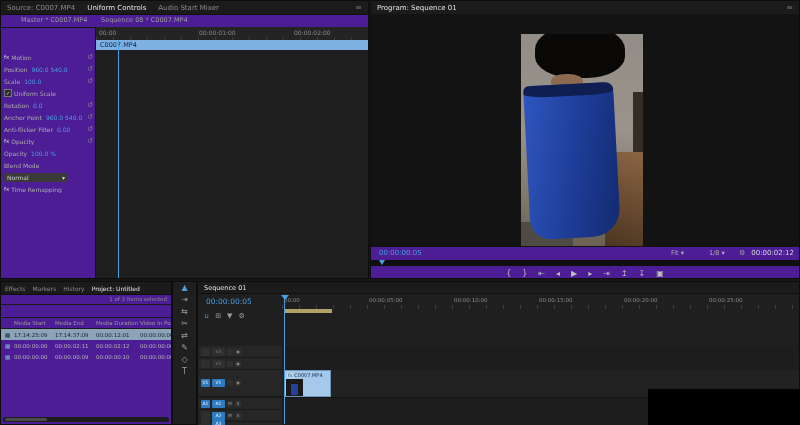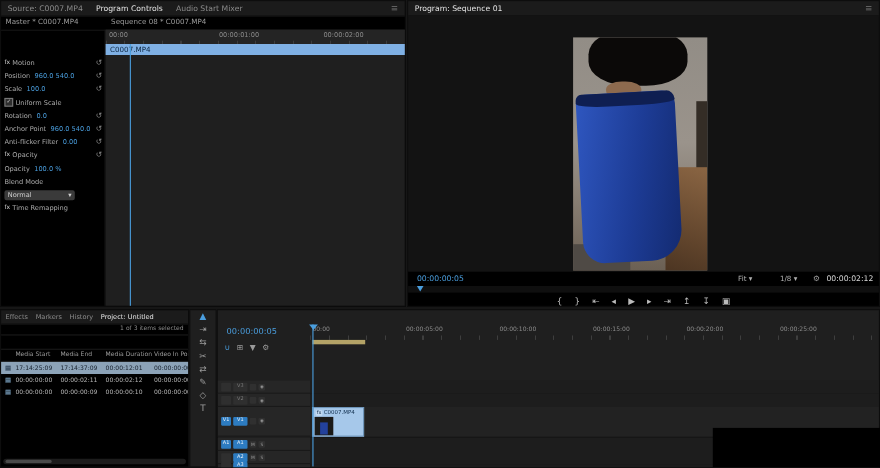--- a/index.html
+++ b/index.html
@@ -1,18 +1,18 @@
 <!DOCTYPE html>
 <html><head>
 <meta charset="utf-8">
 <style>
   html,body{margin:0;padding:0;background:#0b0b0b;overflow:hidden}
   #app{position:relative;width:800px;height:425px;background:#161616;
        font-family:"DejaVu Sans","Liberation Sans",sans-serif;color:#aaa;overflow:hidden}
-  .panel{position:absolute;background:#000000;box-sizing:border-box;border:1px solid #0d0d0d}
+  .panel{position:absolute;background:#4c1d95;box-sizing:border-box;border:1px solid #0d0d0d}
   .tabbar{display:flex;align-items:center;gap:12px;height:13px;background:#1b1b1b;
           padding:0 6px;border-bottom:1px solid #101010;font-size:7px;color:#8b8b8b;
           white-space:nowrap;overflow:hidden}
   .tab{cursor:default}
   .tab.active{color:#e4e4e4}
   .menu-glyph{margin-left:auto;color:#777;font-size:8px}
 
   
   #ec{left:0;top:0;width:369px;height:279px}
   #ec .hdr{position:absolute;top:13px;left:0;right:0;height:13px;border-bottom:1px solid #151515;
@@ -126,26 +126,26 @@
   #censor{position:absolute;left:648px;top:389px;width:152px;height:36px;background:#000;z-index:60}
 </style>
 </head>
 <body>
 
 <div id="app">
 
   <div id="ec" class="panel">
     <div class="tabbar">
       <span class="tab">Source: C0007.MP4</span>
-      <span class="tab active">Program Controls</span>
+      <span class="tab active">Uniform Controls</span>
       <span class="tab">Audio Start Mixer</span>
       <span class="menu-glyph">≡</span>
     </div>
     <div class="hdr">
-      <span style="padding-left:4px">Master * C0007.MP4</span>
+      <span style="padding-left:20px">Master * C0007.MP4</span>
       <span class="h2">Sequence 08 * C0007.MP4</span>
     </div>
 
     <div class="props">
       <div class="ec-row">
         <span class="fx">fx</span>
         <span class="lbl">Motion</span>
         <span class="rst">↺</span>
       </div>
       <div class="ec-row">
@@ -300,20 +300,23 @@
     <div class="tool">⇥</div>
     <div class="tool">⇆</div>
     <div class="tool">✂</div>
     <div class="tool">⇄</div>
     <div class="tool">✎</div>
     <div class="tool">◇</div>
     <div class="tool">T</div>
   </div>
 
   <div id="tl" class="panel">
+    <div class="tabbar">
+      <span class="tab active">Sequence 01</span>
+    </div>
     <span class="tc">00:00:00:05</span>
     <div class="tools">
       <span class="on">∪</span>
       <span>⊞</span>
       <span>▼</span>
       <span>⚙</span>
     </div>
     <div class="tlrule">
       <span style="left:2px">00:00</span>
       <span style="left:87px">00:00:05:00</span>

